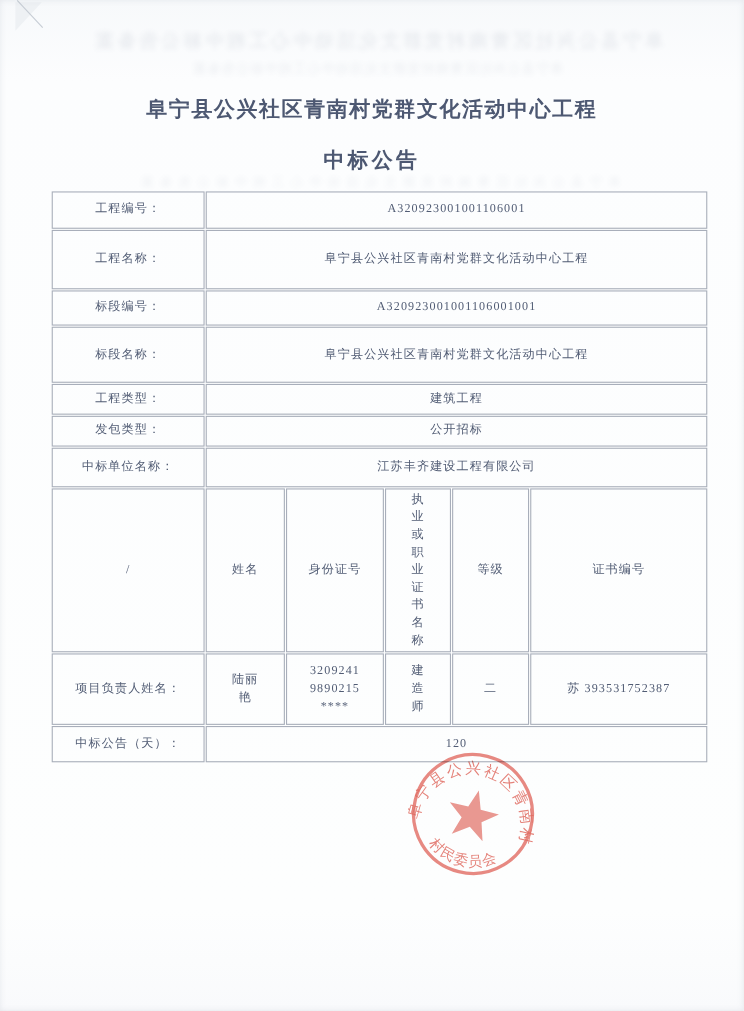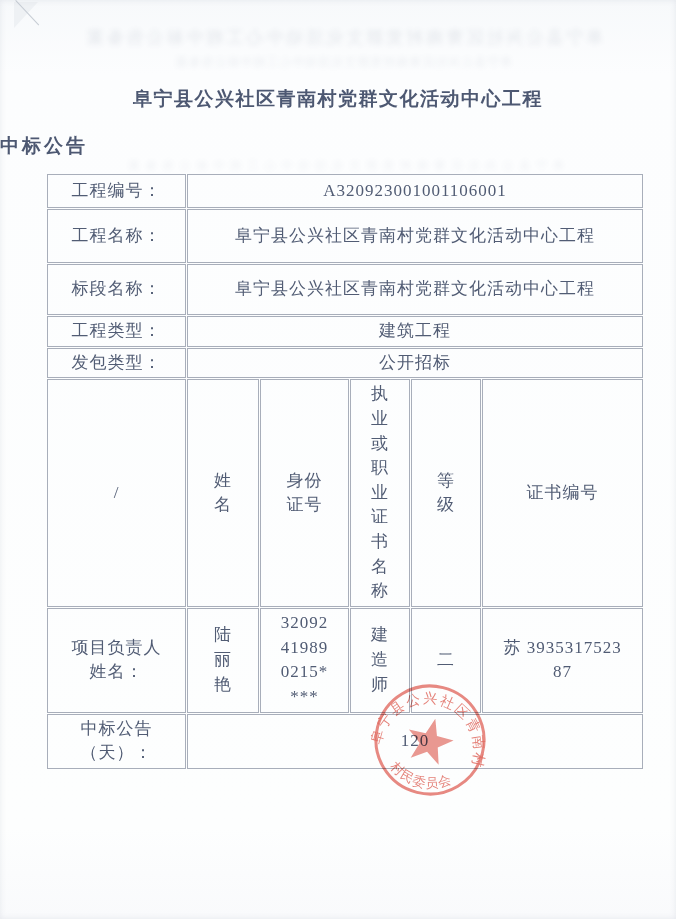--- a/index.html
+++ b/index.html
@@ -36,33 +36,33 @@
   .ghost-2{top:54px;font-size:12px;opacity:.06;letter-spacing:1px;}
   .ghost-3{top:158px;font-size:11px;opacity:.05;letter-spacing:6px;}
 
   .doc-title{
     position:absolute;top:86px;left:0;width:100%;
     text-align:center;font-size:19px;font-weight:700;
     color:#4d5872;letter-spacing:1.5px;margin:0;
   }
   .doc-subtitle{
     position:absolute;top:133px;left:0;width:100%;
-    font-size:19px;font-weight:700;
+    text-align:center;font-size:19px;font-weight:700;
     color:#4d5872;letter-spacing:3px;margin:0;
   }
 
   table.bid{
     position:absolute;left:46px;top:173px;
     width:591px;table-layout:fixed;
     border-collapse:separate;border-spacing:1px;
   }
   table.bid td{
     border:1px solid #a8aeba;
     padding:2px 19px;
-    font-size:17px;
+    font-size:11px;
     color:#515c74;
     text-align:center;
     vertical-align:middle;
     letter-spacing:1px;
     line-height:1.45;
     word-break:break-all;
   }
   td.lbl{letter-spacing:1.5px;}
   td.num{font-size:15px;letter-spacing:0.5px;}
 
@@ -105,31 +105,39 @@
     </colgroup>
     <tbody>
         <tr style="height:34px">
       <td class="lbl">工程编号：</td>
       <td class="num" colspan="5">A320923001001106001</td>
     </tr>
     <tr style="height:54px">
       <td class="lbl">工程名称：</td>
       <td colspan="5">阜宁县公兴社区青南村党群文化活动中心工程</td>
     </tr>
+    <tr style="height:32px">
+      <td class="lbl">标段编号：</td>
+      <td class="num" colspan="5">A320923001001106001001</td>
+    </tr>
     <tr style="height:51px">
       <td class="lbl">标段名称：</td>
       <td colspan="5">阜宁县公兴社区青南村党群文化活动中心工程</td>
     </tr>
     <tr style="height:28px">
       <td class="lbl">工程类型：</td>
       <td colspan="5">建筑工程</td>
     </tr>
     <tr style="height:28px">
       <td class="lbl">发包类型：</td>
       <td colspan="5">公开招标</td>
+    </tr>
+    <tr style="height:36px">
+      <td class="lbl">中标单位名称：</td>
+      <td colspan="5">江苏丰齐建设工程有限公司</td>
     </tr>
     <tr style="height:63px">
       <td>/</td>
       <td>姓名</td>
       <td>身份证号</td>
       <td>执业或职业证书名称</td>
       <td>等级</td>
       <td>证书编号</td>
     </tr>
     <tr style="height:65px">

